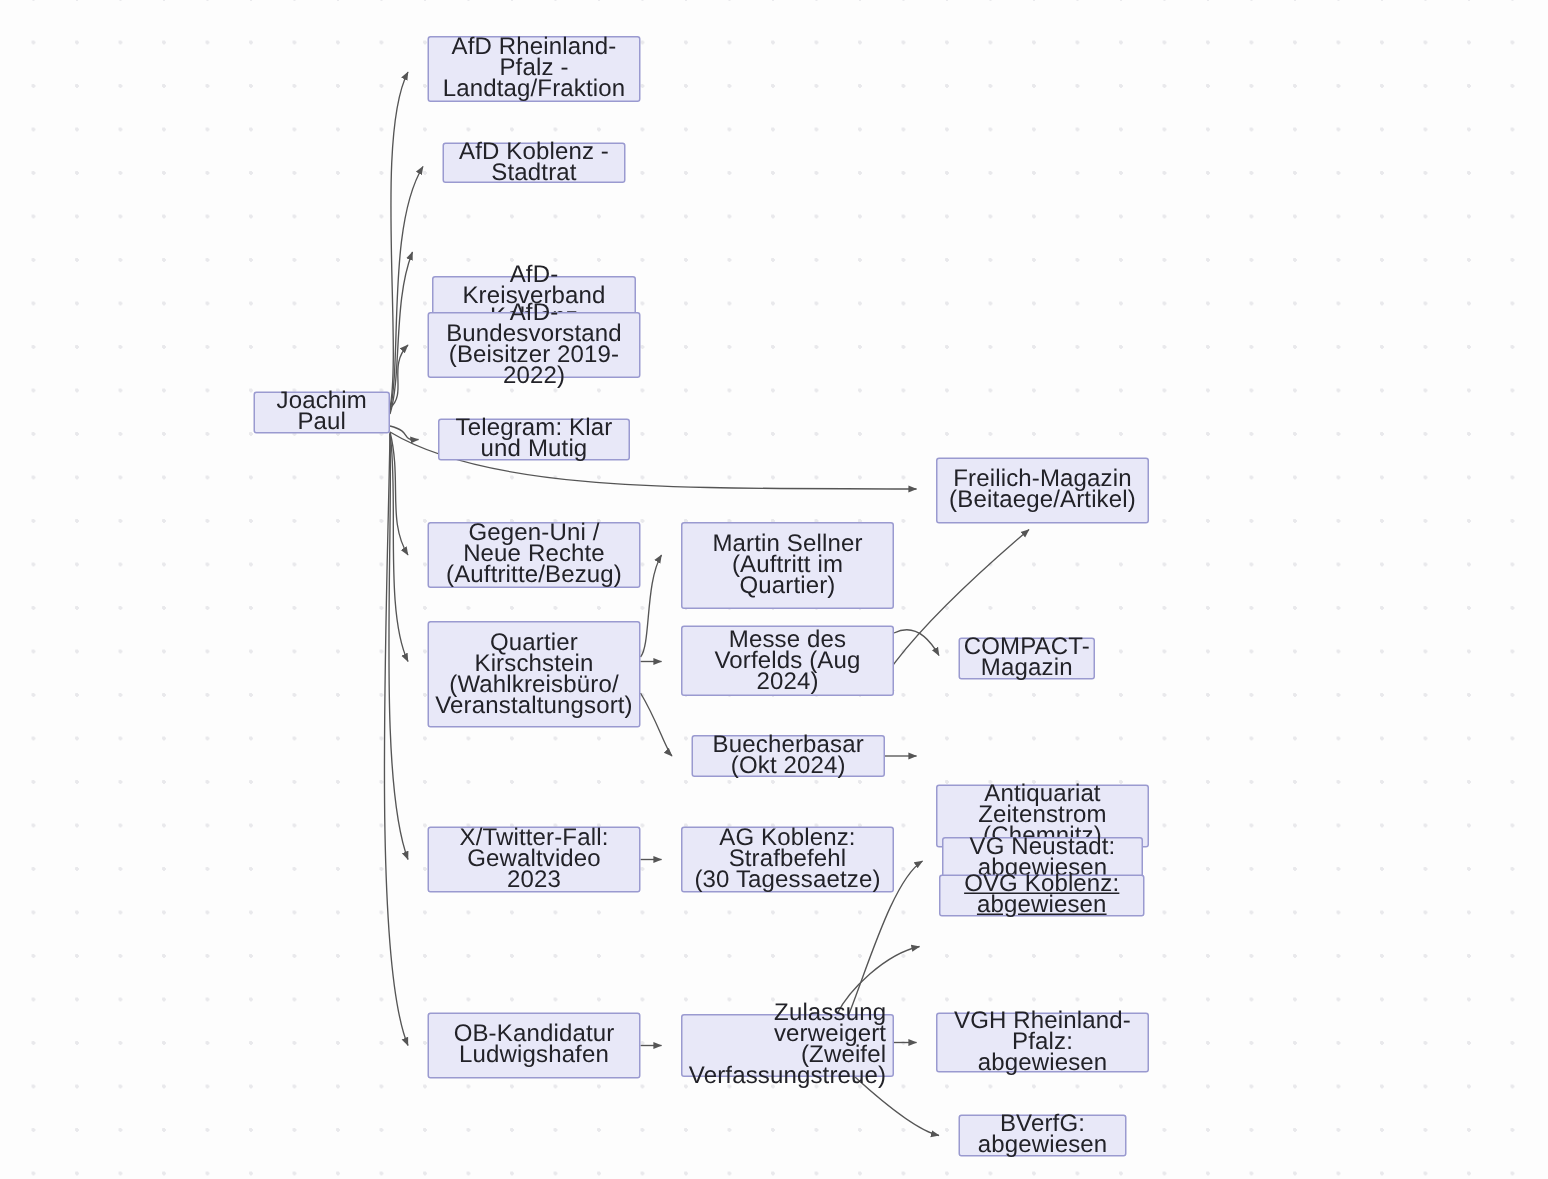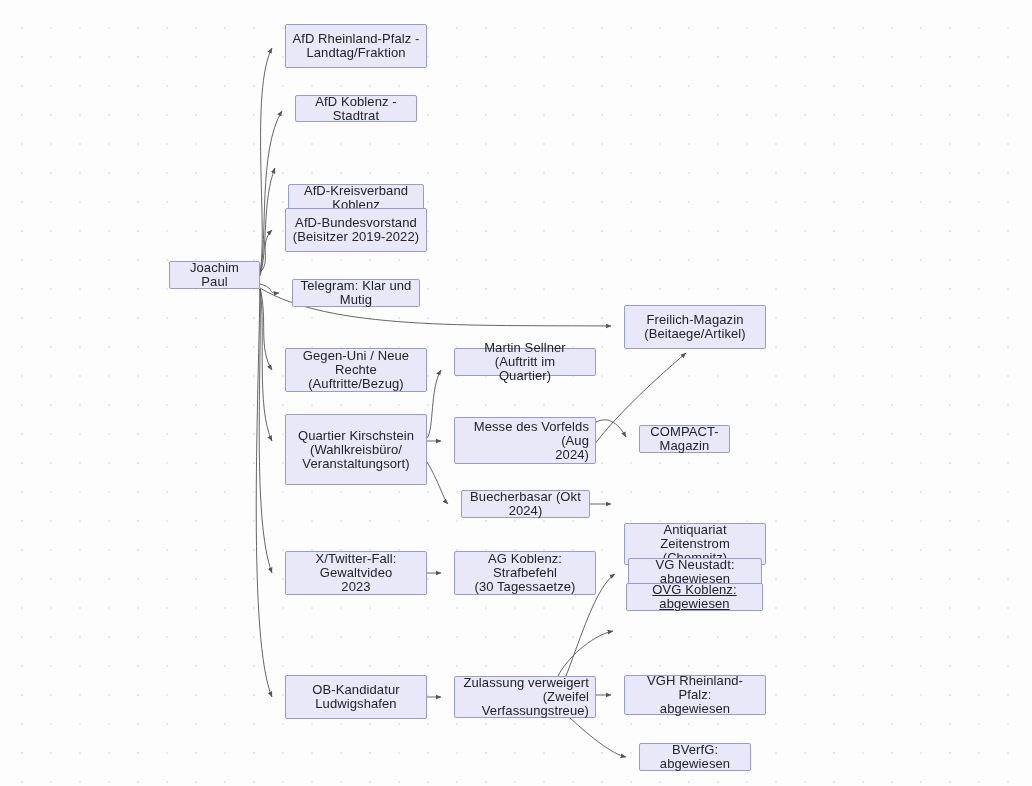--- a/index.html
+++ b/index.html
@@ -30,21 +30,21 @@
     position: absolute;
     box-sizing: border-box;
     background: #e8e8f8;
     border: 1px solid #9a9ad0;
     border-radius: 2px;
     display: flex;
     align-items: center;
     justify-content: center;
     text-align: center;
     color: #222228;
-    font-size: 13px;
+    font-size: 16px;
     line-height: 14px;
     letter-spacing: 0.1px;
     padding: 2px 6px;
     z-index: 2;
   }
   .node-label {
     display: block;
     white-space: pre-line;
   }
 </style>
@@ -116,25 +116,25 @@
 Veranstaltungsort)</span>
       </div>
       <div class="node" style="left: 285px; top: 551px; width: 142px; height: 44px;">
         <span class="node-label">X/Twitter-Fall: Gewaltvideo
 2023</span>
       </div>
       <div class="node" style="left: 285px; top: 675px; width: 142px; height: 44px;">
         <span class="node-label">OB-Kandidatur
 Ludwigshafen</span>
       </div>
-      <div class="node" style="left: 454px; top: 348px; width: 142px; height: 28px;">
+      <div class="node" style="left: 454px; top: 348px; width: 142px; height: 58px;">
         <span class="node-label">Martin Sellner (Auftritt im
 Quartier)</span>
       </div>
-      <div class="node" style="left: 454px; top: 417px; width: 142px; height: 47px; text-align: right;">
+      <div class="node" style="left: 454px; top: 417px; width: 142px; height: 47px;">
         <span class="node-label">Messe des Vorfelds (Aug
 2024)</span>
       </div>
       <div class="node" style="left: 461px; top: 490px; width: 129px; height: 28px;">
         <span class="node-label">Buecherbasar (Okt 2024)</span>
       </div>
       <div class="node" style="left: 454px; top: 551px; width: 142px; height: 44px;">
         <span class="node-label">AG Koblenz: Strafbefehl
 (30 Tagessaetze)</span>
       </div>

